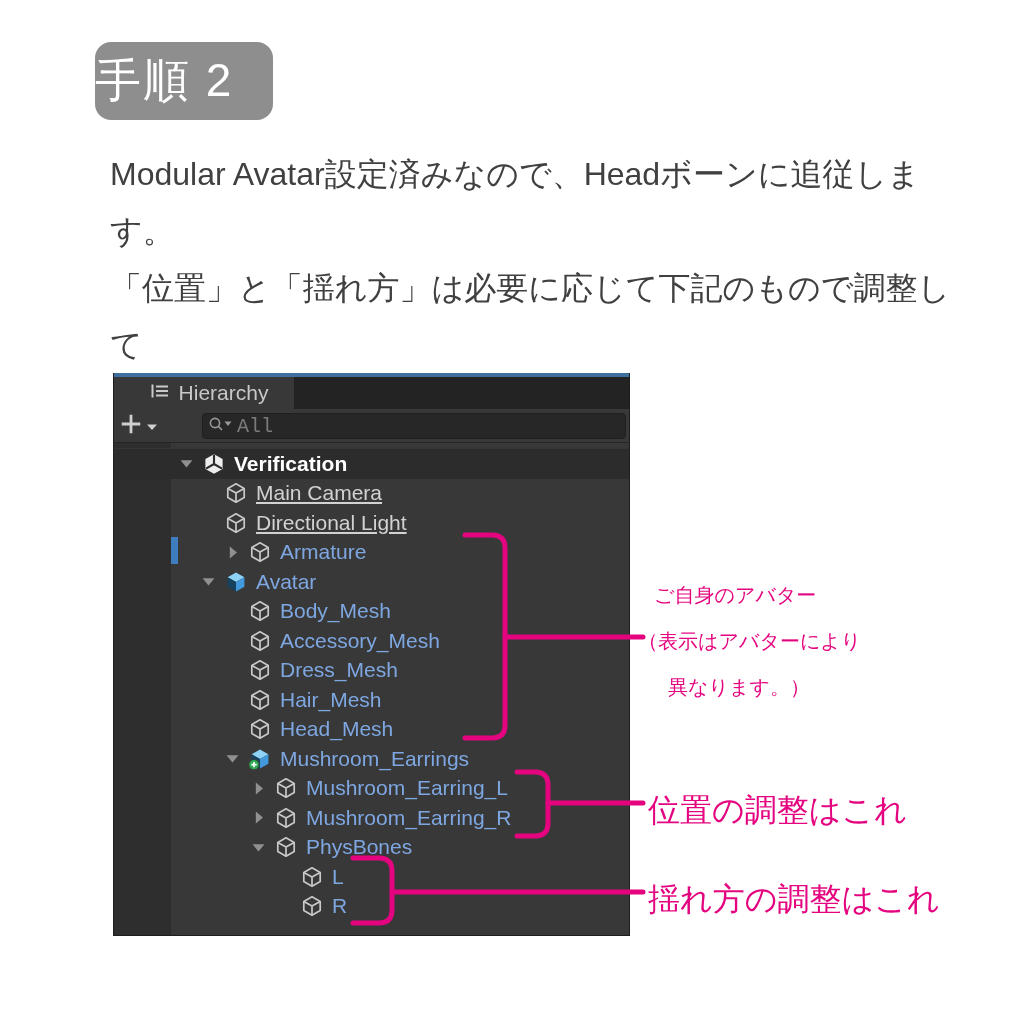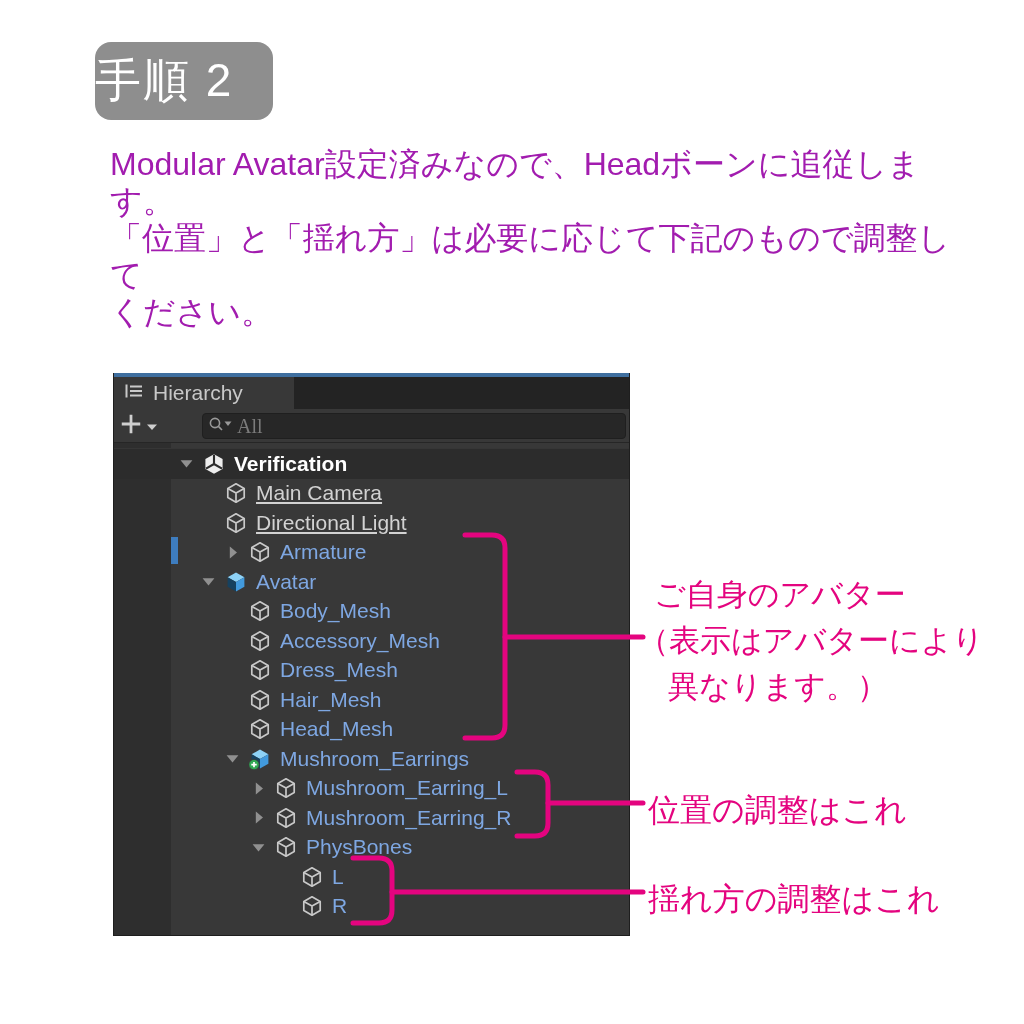--- a/index.html
+++ b/index.html
@@ -5,56 +5,56 @@
   html,body{margin:0;padding:0;background:#ffffff;}
   .page{position:relative;width:1024px;height:1024px;background:#fff;overflow:hidden;
         font-family:"Liberation Sans","DejaVu Sans",sans-serif;}
 
   
   .badge{position:absolute;left:95px;top:42px;width:178px;height:78px;border-radius:16px;
          background:var(--badge,#8e8e8e);display:flex;align-items:center;}
   .badge span{color:#fff;font-size:46px;letter-spacing:2px;}
 
   
-  .para{position:absolute;left:110px;top:146px;width:860px;color:#a21caf;
-        font-size:32px;line-height:37px;font-weight:300;}
+  .para{position:absolute;left:110px;top:146px;width:860px;color:#404040;
+        font-size:32px;line-height:57px;font-weight:300;}
 
   
   .panel{position:absolute;left:113px;top:373px;width:517px;height:563px;background:#383838;
          border-left:1px solid #1e1e1e;border-right:1px solid #1e1e1e;border-bottom:1px solid #1e1e1e;
          box-sizing:border-box;}
   .focusline{position:absolute;left:0;right:0;top:0;height:4px;background:var(--focus,#3f6f9f);}
   .tabbar{position:absolute;left:0;right:0;top:4px;height:32px;background:#232323;}
   .tab{position:absolute;left:0;top:0;width:180px;height:32px;background:#383838;display:flex;
-       align-items:center;gap:8px;padding-left:9px;box-sizing:border-box;color:#c8c8c8;font-size:21px;}
+       align-items:center;gap:8px;padding-left:9px;box-sizing:border-box;color:#c8c8c8;font-size:21px;justify-content:center;}
   .toolbar{position:absolute;left:0;right:0;top:36px;height:34px;background:#383838;
            border-bottom:1px solid #262626;box-sizing:border-box;}
   .createbtn{position:absolute;left:5px;top:4px;width:46px;height:26px;display:flex;align-items:center;gap:3px;}
   .search{position:absolute;left:88px;right:3px;top:4px;height:26px;background:#272727;
           border:1px solid #1f1f1f;border-radius:4px;display:flex;align-items:center;padding-left:4px;box-sizing:border-box;}
   .search input{background:transparent;border:none;outline:none;color:#a3a3a3;font-size:20px;width:100%;
-                font-family:Liberation Serif, serif;}
+                font-family:Liberation Mono, monospace;}
   .search input::placeholder{color:#7b7b7b;}
   .content{position:absolute;left:0;right:0;top:70px;bottom:0;background:#383838;overflow:hidden;}
   .leftstrip{position:absolute;left:0;top:0;bottom:0;width:57px;background:#2e2e2e;}
   #tree{position:absolute;left:0;right:0;top:0;bottom:0;padding-top:5px;}
   .row{display:flex;align-items:center;height:29.5px;}
   .scene-row{background:#2c2c2c;border-top:1px solid rgba(255,255,255,0.05);}
   .tri{width:24px;height:15px;display:flex;align-items:center;flex:none;}
   .obj{width:22px;height:22px;flex:none;margin-right:9px;display:flex;align-items:center;}
   .lbl{font-size:21px;white-space:nowrap;text-align:right;}
   .lbl.normal{color:#d2d2d2;text-decoration:underline;}
   .lbl.prefab{color:var(--blue,#7ea7e2);}
   .lbl.scene{color:#ffffff;font-weight:bold;}
   .selbar{position:absolute;left:57px;top:94px;width:7px;height:27px;background:var(--selblue,#3e7dbf);}
 
   
   .overlay{position:absolute;left:0;top:0;pointer-events:none;z-index:5;}
   .overlay path{stroke:var(--pink,#e4047f);stroke-width:5;fill:none;stroke-linecap:round;}
-  .ann{position:absolute;color:var(--pink,#e4047f);font-size:31px;line-height:46px;z-index:6;white-space:nowrap;}
+  .ann{position:absolute;color:var(--pink,#e4047f);font-size:20px;line-height:46px;z-index:6;white-space:nowrap;}
   .ann1{left:638px;top:572px;}
   .ann1 .l1{padding-left:16px;}
   .ann1 .l3{padding-left:30px;}
   .ann2{left:648px;top:787px;font-size:32px;}
   .ann3{left:648px;top:876px;font-size:32px;}
 </style>
 </head>
 <body>
 
 <div class="page">

